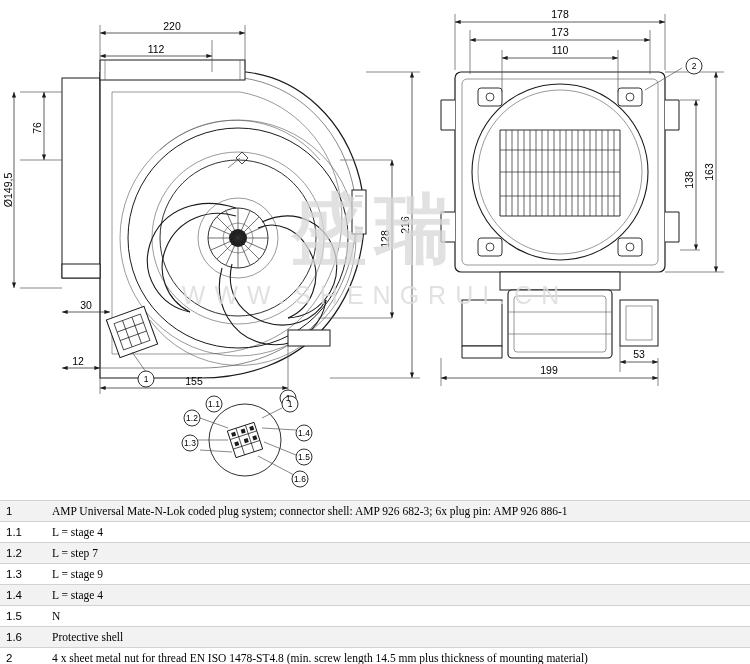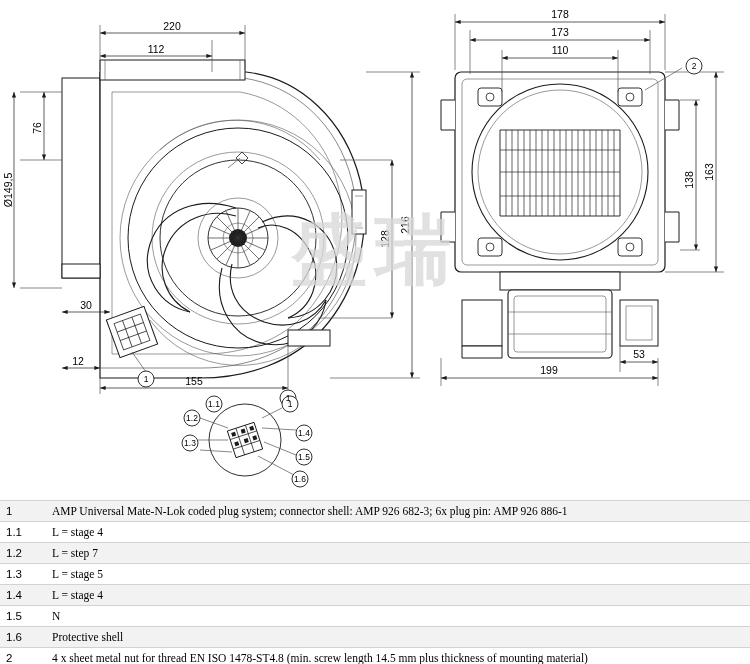--- a/index.html
+++ b/index.html
@@ -329,40 +329,41 @@
         <text x="190" y="446">1.3</text>
         <text x="304" y="436">1.4</text>
         <text x="304" y="460">1.5</text>
         <text x="300" y="482">1.6</text>
         <text x="290" y="407">1</text>
       </g>
     </svg>
 
     <div id="watermark">
       <div class="wm-main">盛瑞</div>
+      <div class="wm-sub">WWW.SHENGRUI.CN</div>
     </div>
   </div>
 
   <table id="legend">
     <tbody>
       <tr>
         <td class="key">1</td>
         <td class="val">AMP Universal Mate-N-Lok coded plug system; connector shell: AMP 926 682-3; 6x plug pin: AMP 926 886-1</td>
       </tr>
       <tr class="alt">
         <td class="key">1.1</td>
         <td class="val">L = stage 4</td>
       </tr>
       <tr>
         <td class="key">1.2</td>
         <td class="val">L = step 7</td>
       </tr>
       <tr class="alt">
         <td class="key">1.3</td>
-        <td class="val">L = stage 5</td>
+        <td class="val">L = stage 9</td>
       </tr>
       <tr>
         <td class="key">1.4</td>
         <td class="val">L = stage 4</td>
       </tr>
       <tr class="alt">
         <td class="key">1.5</td>
         <td class="val">N</td>
       </tr>
       <tr>

